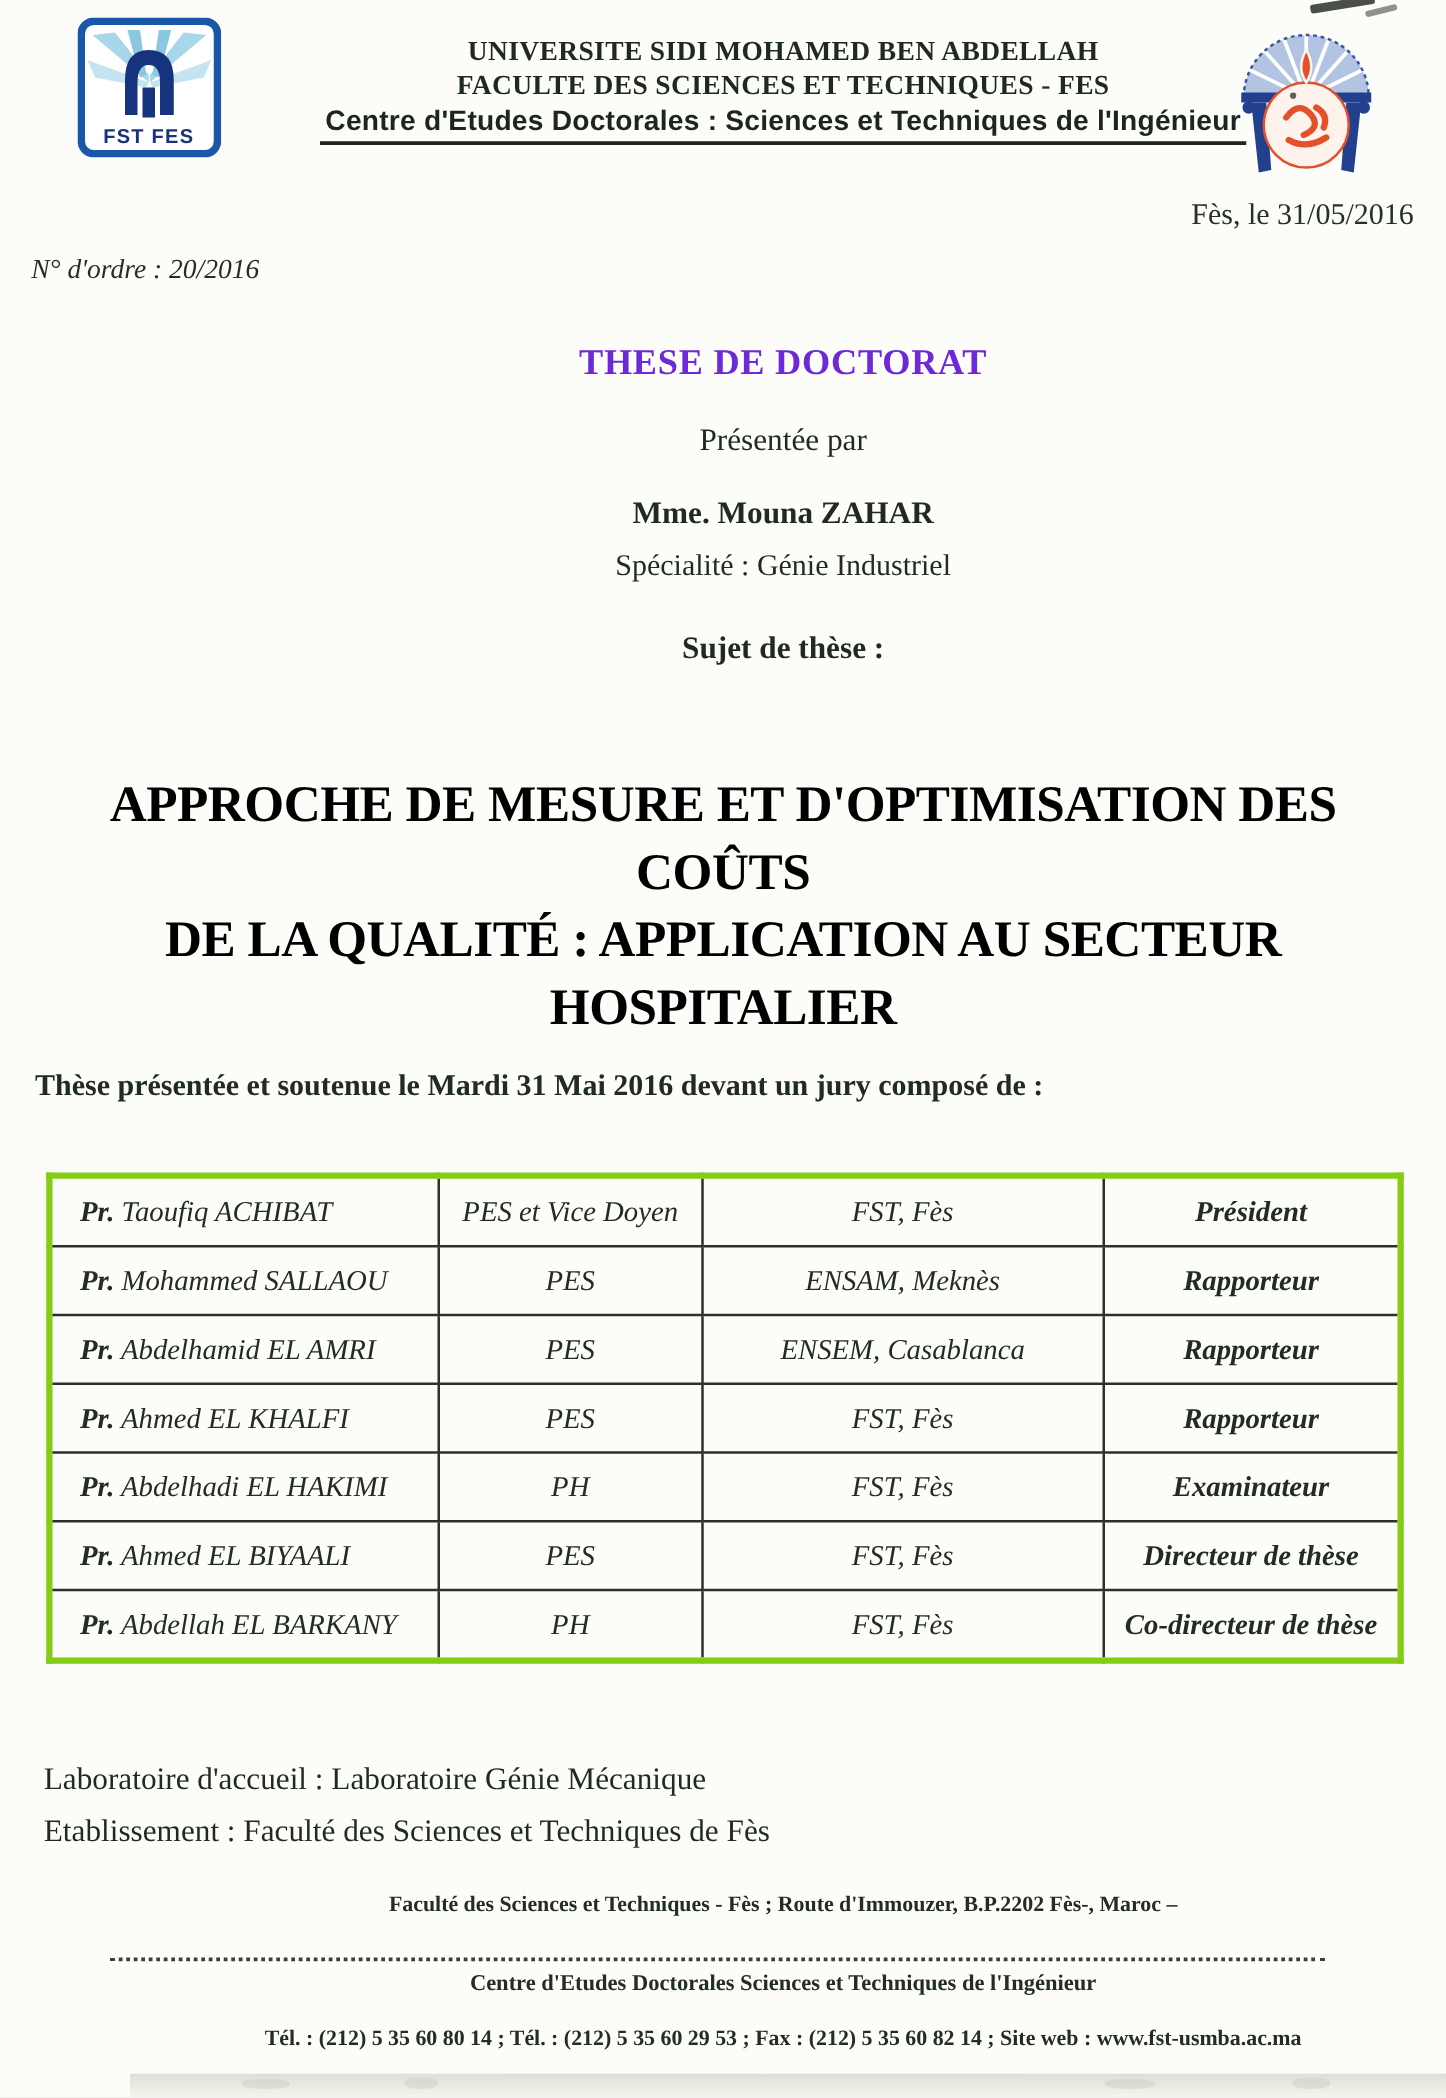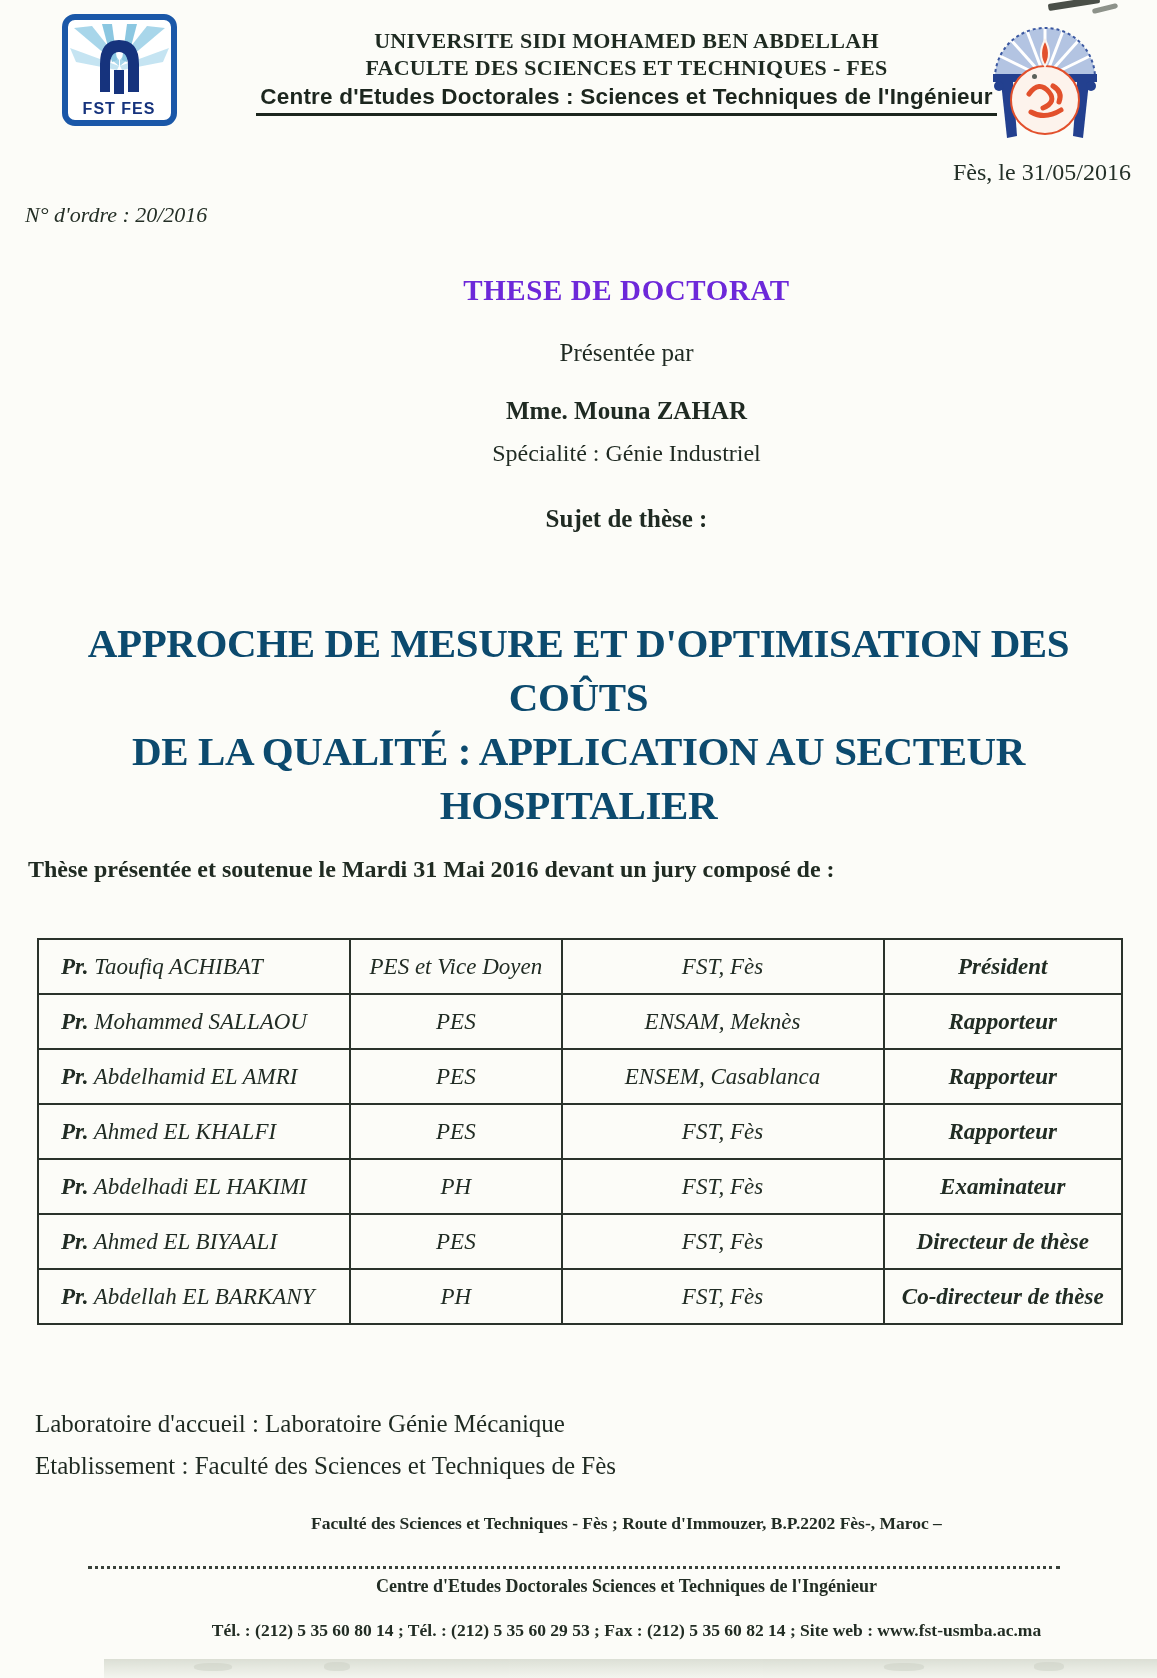--- a/index.html
+++ b/index.html
@@ -33,40 +33,40 @@
   .doc-type{top:274px;font-size:29px;font-weight:bold;letter-spacing:.6px;color:#6d28d9;}
   .presented{top:339px;font-size:25px;}
   .author{top:397px;font-size:25px;font-weight:bold;}
   .specialty{top:440px;font-size:24px;}
   .subject{top:505px;font-size:25px;font-weight:bold;}
 
   .main-title{
     top:616px;left:18px;width:1121px;
     text-align:center;
     font-size:41px;font-weight:bold;line-height:54px;
-    letter-spacing:-.4px;color:#0c4a6e;
+    letter-spacing:-.4px;color:#000000;
   }
 
   .jury-intro{top:856px;left:28px;font-size:24px;font-weight:bold;color:#202b22;}
 
   
   .jury-table{
     top:938px;left:37px;width:1086px;
     border-collapse:collapse;table-layout:fixed;
     font-size:23px;font-style:italic;color:#212c24;
   }
   .jury-table td{
     border:2px solid #2a322b;
     height:53px;
     text-align:center;
     vertical-align:middle;
     padding:0 6px;
     overflow:hidden;
   }
-  .jury-table{border:1px solid #84cc16;}
+  .jury-table{border:5px solid #84cc16;}
   .jury-table td.name-cell{text-align:left;padding-left:22px;}
   .jury-table .pr{font-weight:bold;}
   .jury-table td.role-cell{font-weight:bold;}
   .col-name{width:28.8%;}.col-grade{width:19.5%;}.col-aff{width:29.7%;}.col-role{width:22%;}
 
   
   .lab-line{top:1410px;left:35px;font-size:25px;}
   .etab-line{top:1452px;left:35px;font-size:25px;}
 
   .dotted-sep{top:1566px;left:88px;width:972px;border-top:3px dotted #39413a;height:0;}

